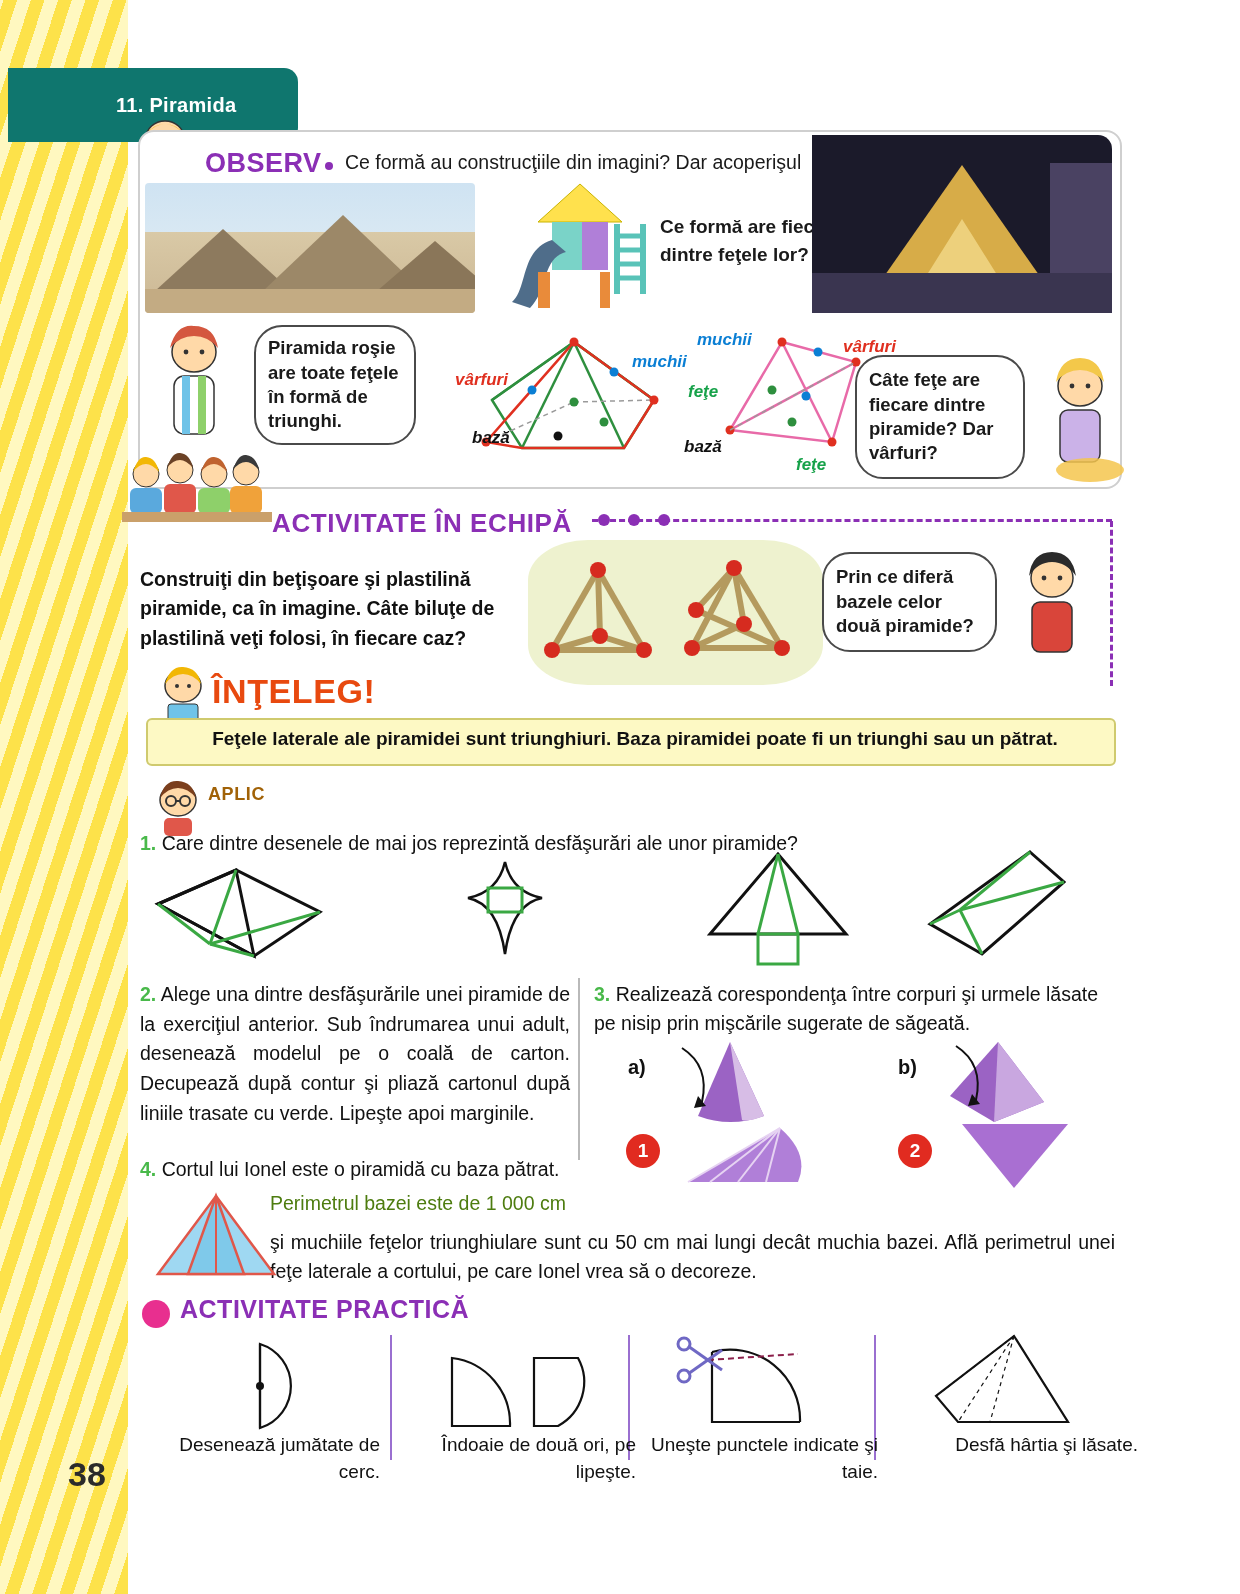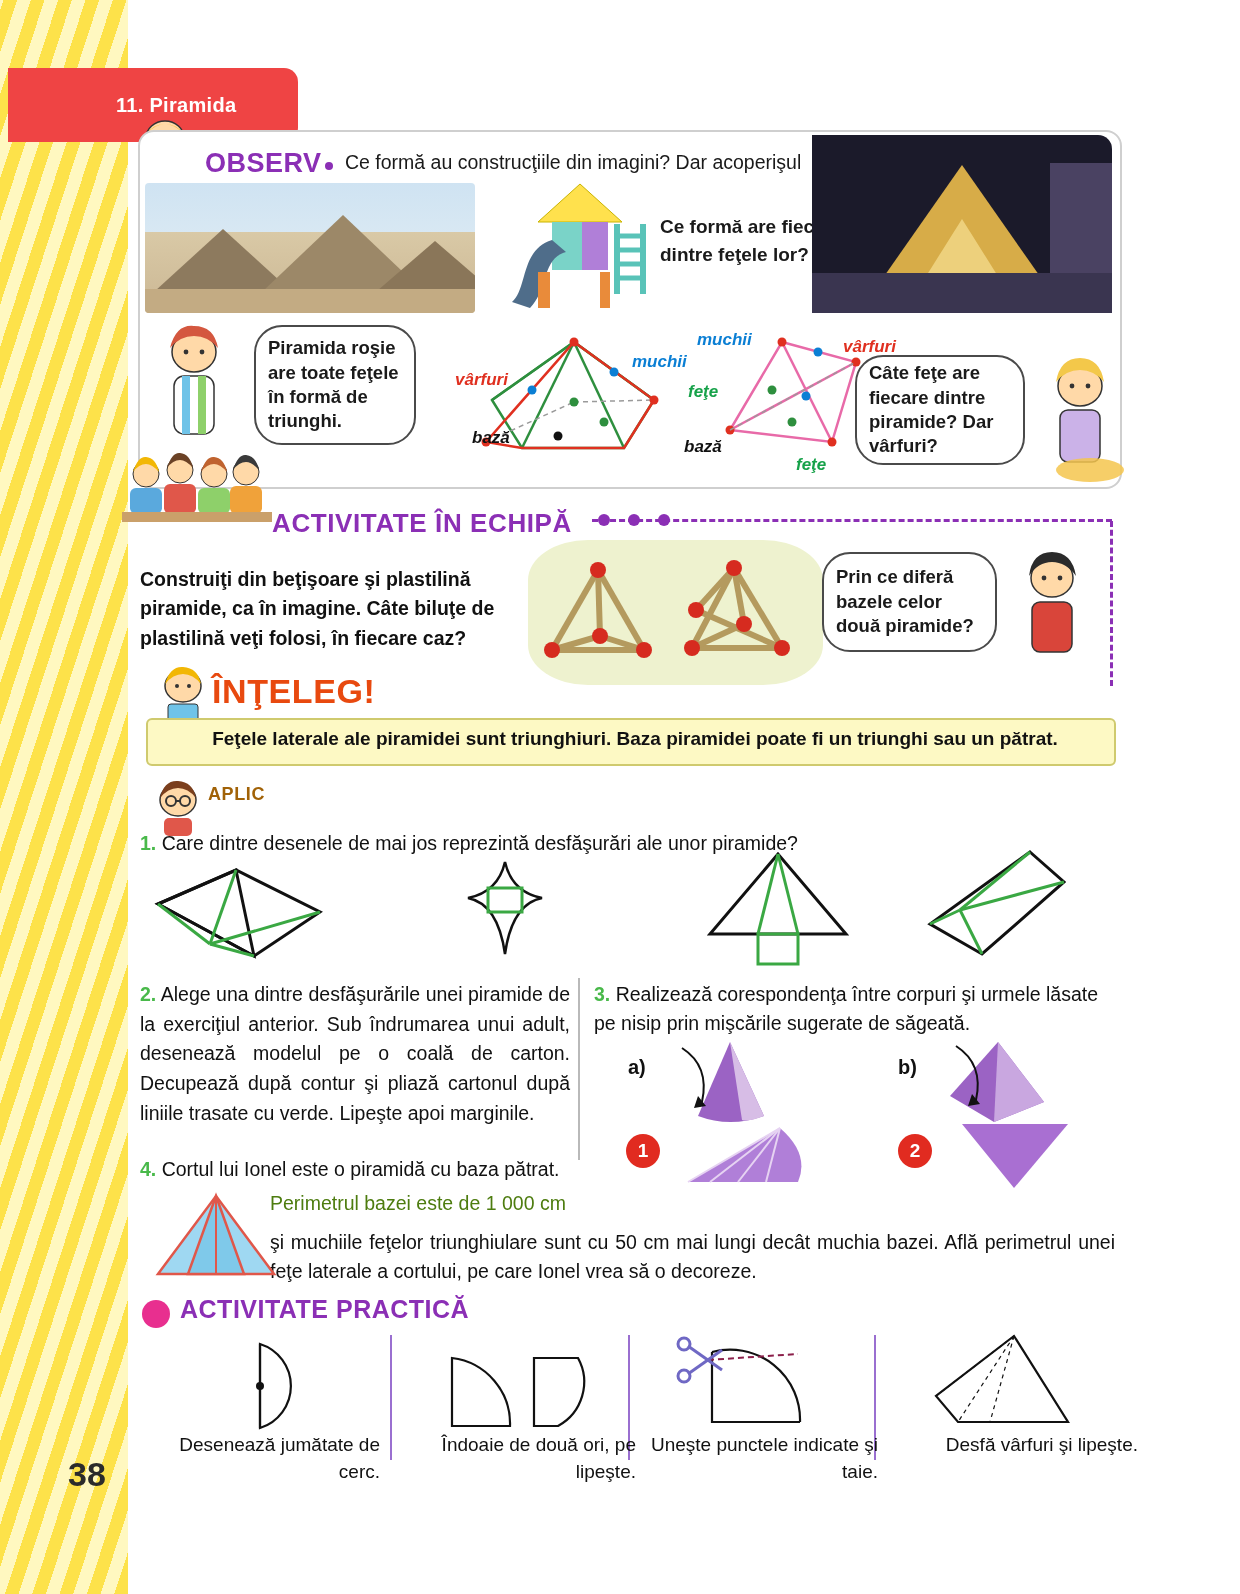--- a/index.html
+++ b/index.html
@@ -12,21 +12,21 @@
   .stripes{
     position:absolute;left:0;top:0;width:128px;height:1594px;
     background:repeating-linear-gradient(-72deg,#fde24a 0px,#fde24a 13px,#fff8c0 13px,#fff8c0 26px);
     border-right:3px solid #fff;
   }
   .page-area{position:absolute;left:128px;top:0;width:1112px;height:1594px;background:#fff;}
 
   
   .chapter-tab{
     position:absolute;left:8px;top:68px;width:290px;height:74px;
-    background:#ef4444;border-radius:0 14px 14px 0;
+    background:#0f766e;border-radius:0 14px 14px 0;
     color:#fff;font-size:20px;font-weight:bold;
     display:flex;align-items:center;padding-left:108px;box-sizing:border-box;
     letter-spacing:.3px;
   }
 
   .page-number{
     position:absolute;left:68px;top:1455px;font-size:34px;font-weight:bold;color:#2b2b2b;
   }
 
   
@@ -70,21 +70,21 @@
     position:absolute;left:490px;top:180px;width:180px;height:140px;
   }
 
   
   .bubble{
     position:absolute;background:#fff;border:2.5px solid #4a4a4a;border-radius:28px;
     font-size:18.5px;color:#1a1a1a;line-height:1.32;font-weight:bold;
     display:flex;align-items:center;justify-content:center;padding:8px 12px;box-sizing:border-box;
   }
   .b-red{left:254px;top:325px;width:162px;height:120px;}
-  .b-faces{left:855px;top:355px;width:170px;height:110px;}
+  .b-faces{left:855px;top:355px;width:170px;height:124px;}
   .b-teams{left:822px;top:552px;width:175px;height:100px;}
 
   
   .glabel{position:absolute;font-size:17px;font-style:italic;font-weight:bold;}
   .lab-varfuri1{left:455px;top:370px;color:#e03020;}
   .lab-muchii1{left:632px;top:352px;color:#0b7fd4;}
   .lab-fete1{left:688px;top:382px;color:#17a24a;}
   .lab-baza1{left:472px;top:428px;color:#111;}
   .lab-muchii2{left:697px;top:330px;color:#0b7fd4;}
   .lab-varfuri2{left:843px;top:337px;color:#e03020;}
@@ -503,15 +503,15 @@
 <div class="prac-cap" style="left:638px;top:1432px;">Uneşte punctele indicate şi taie.</div>
 
 <svg style="position:absolute;left:928px;top:1330px;" width="160" height="104">
   <polygon points="86,6 140,92 30,92 8,66" fill="none" stroke="#111" stroke-width="2.2"></polygon>
   <g stroke="#111" stroke-width="1.2" stroke-dasharray="4 4" fill="none">
     <line x1="86" y1="6" x2="62" y2="92"></line>
       <line x1="86" y1="6" x2="30" y2="92"></line>
       <line x1="86" y1="6" x2="8" y2="66"></line>
   </g>
 </svg>
-<div class="prac-cap" style="left:898px;top:1432px;">Desfă vârfuri şi lipeşte.</div>
+<div class="prac-cap" style="left:898px;top:1432px;">Desfă hârtia şi lăsate.</div>
 
 <div class="page-number">38</div>
 
 </body></html>

